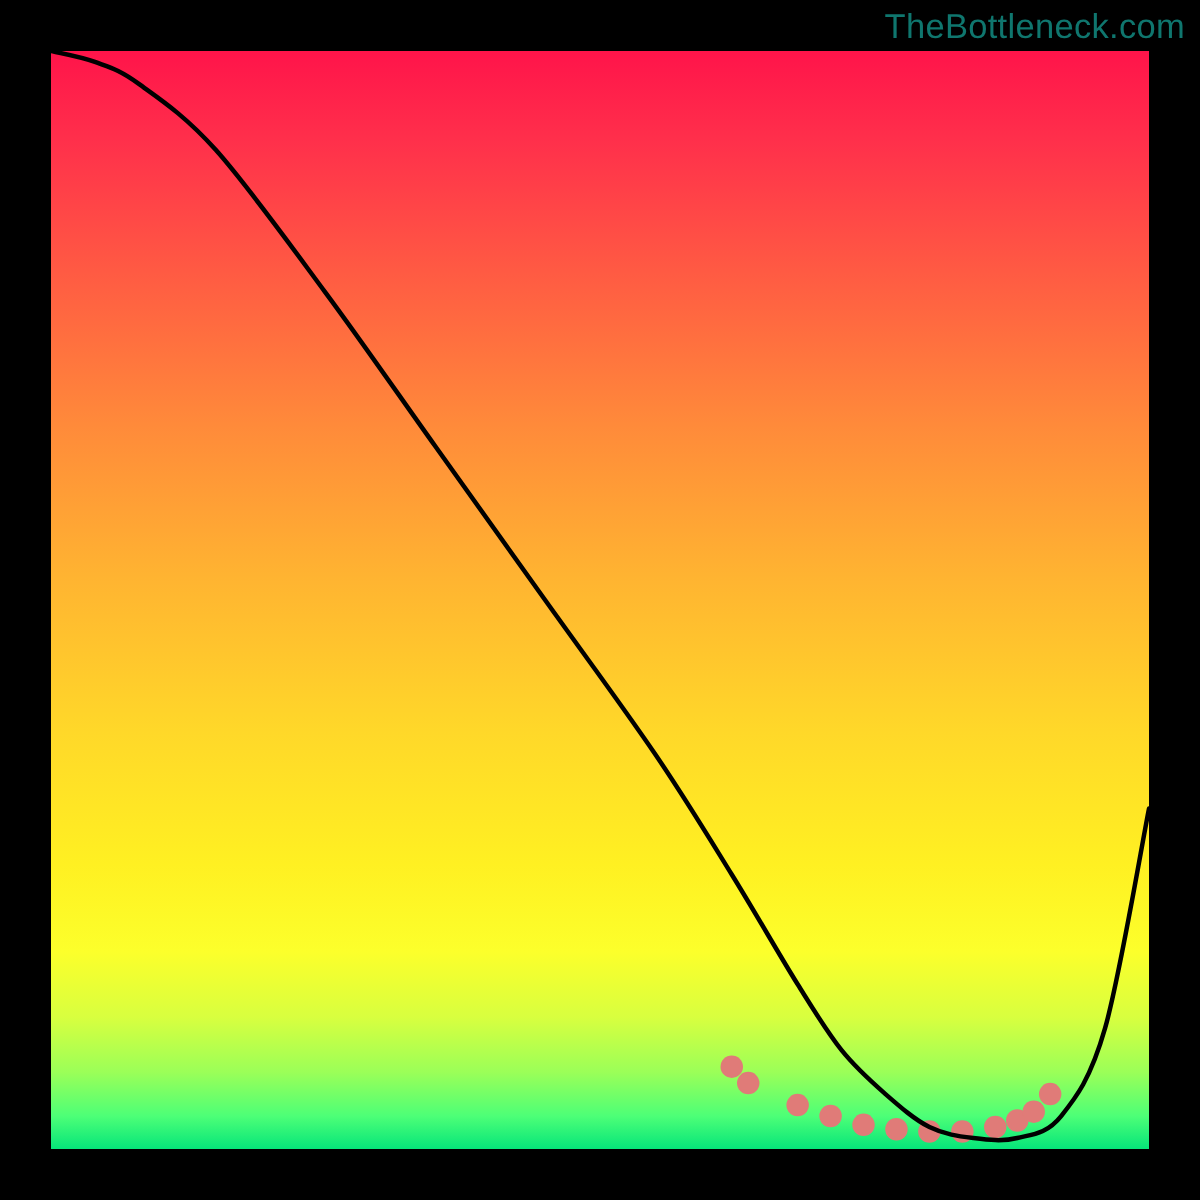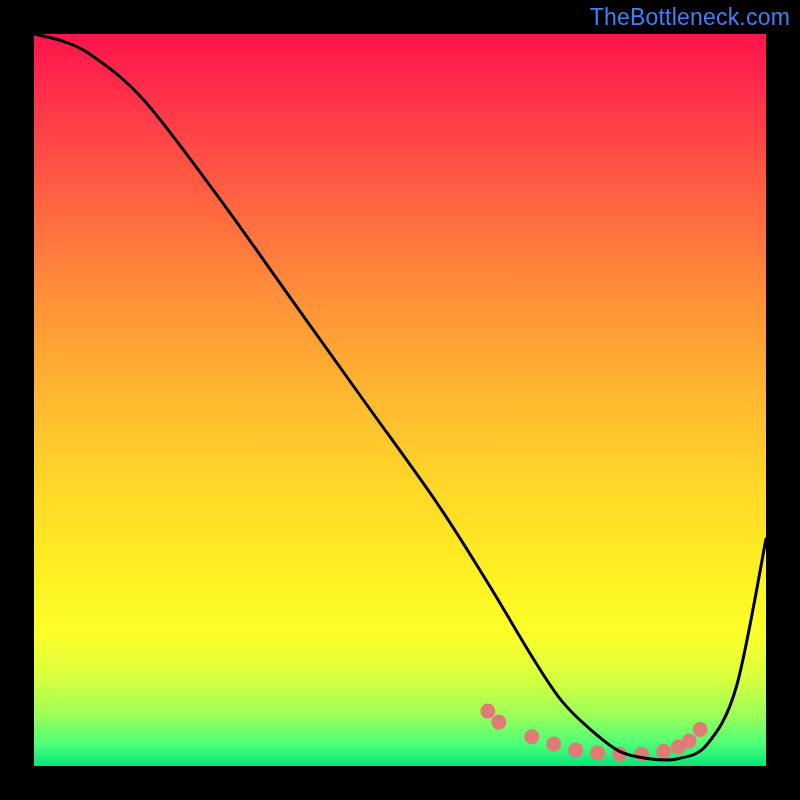--- a/index.html
+++ b/index.html
@@ -14,21 +14,21 @@
   .frame {
     position: relative;
     width: 800px;
     height: 800px;
     background: #000;
   }
   .watermark {
     position: absolute;
     top: 4px;
     right: 10px;
-    color: #3b82f6;
+    color: #0f766e;
     font-size: 23px;
     font-weight: 400;
     letter-spacing: 0.2px;
   }
   .plot {
     position: absolute;
     left: 34px;
     top: 34px;
     width: 732px;
     height: 732px;

